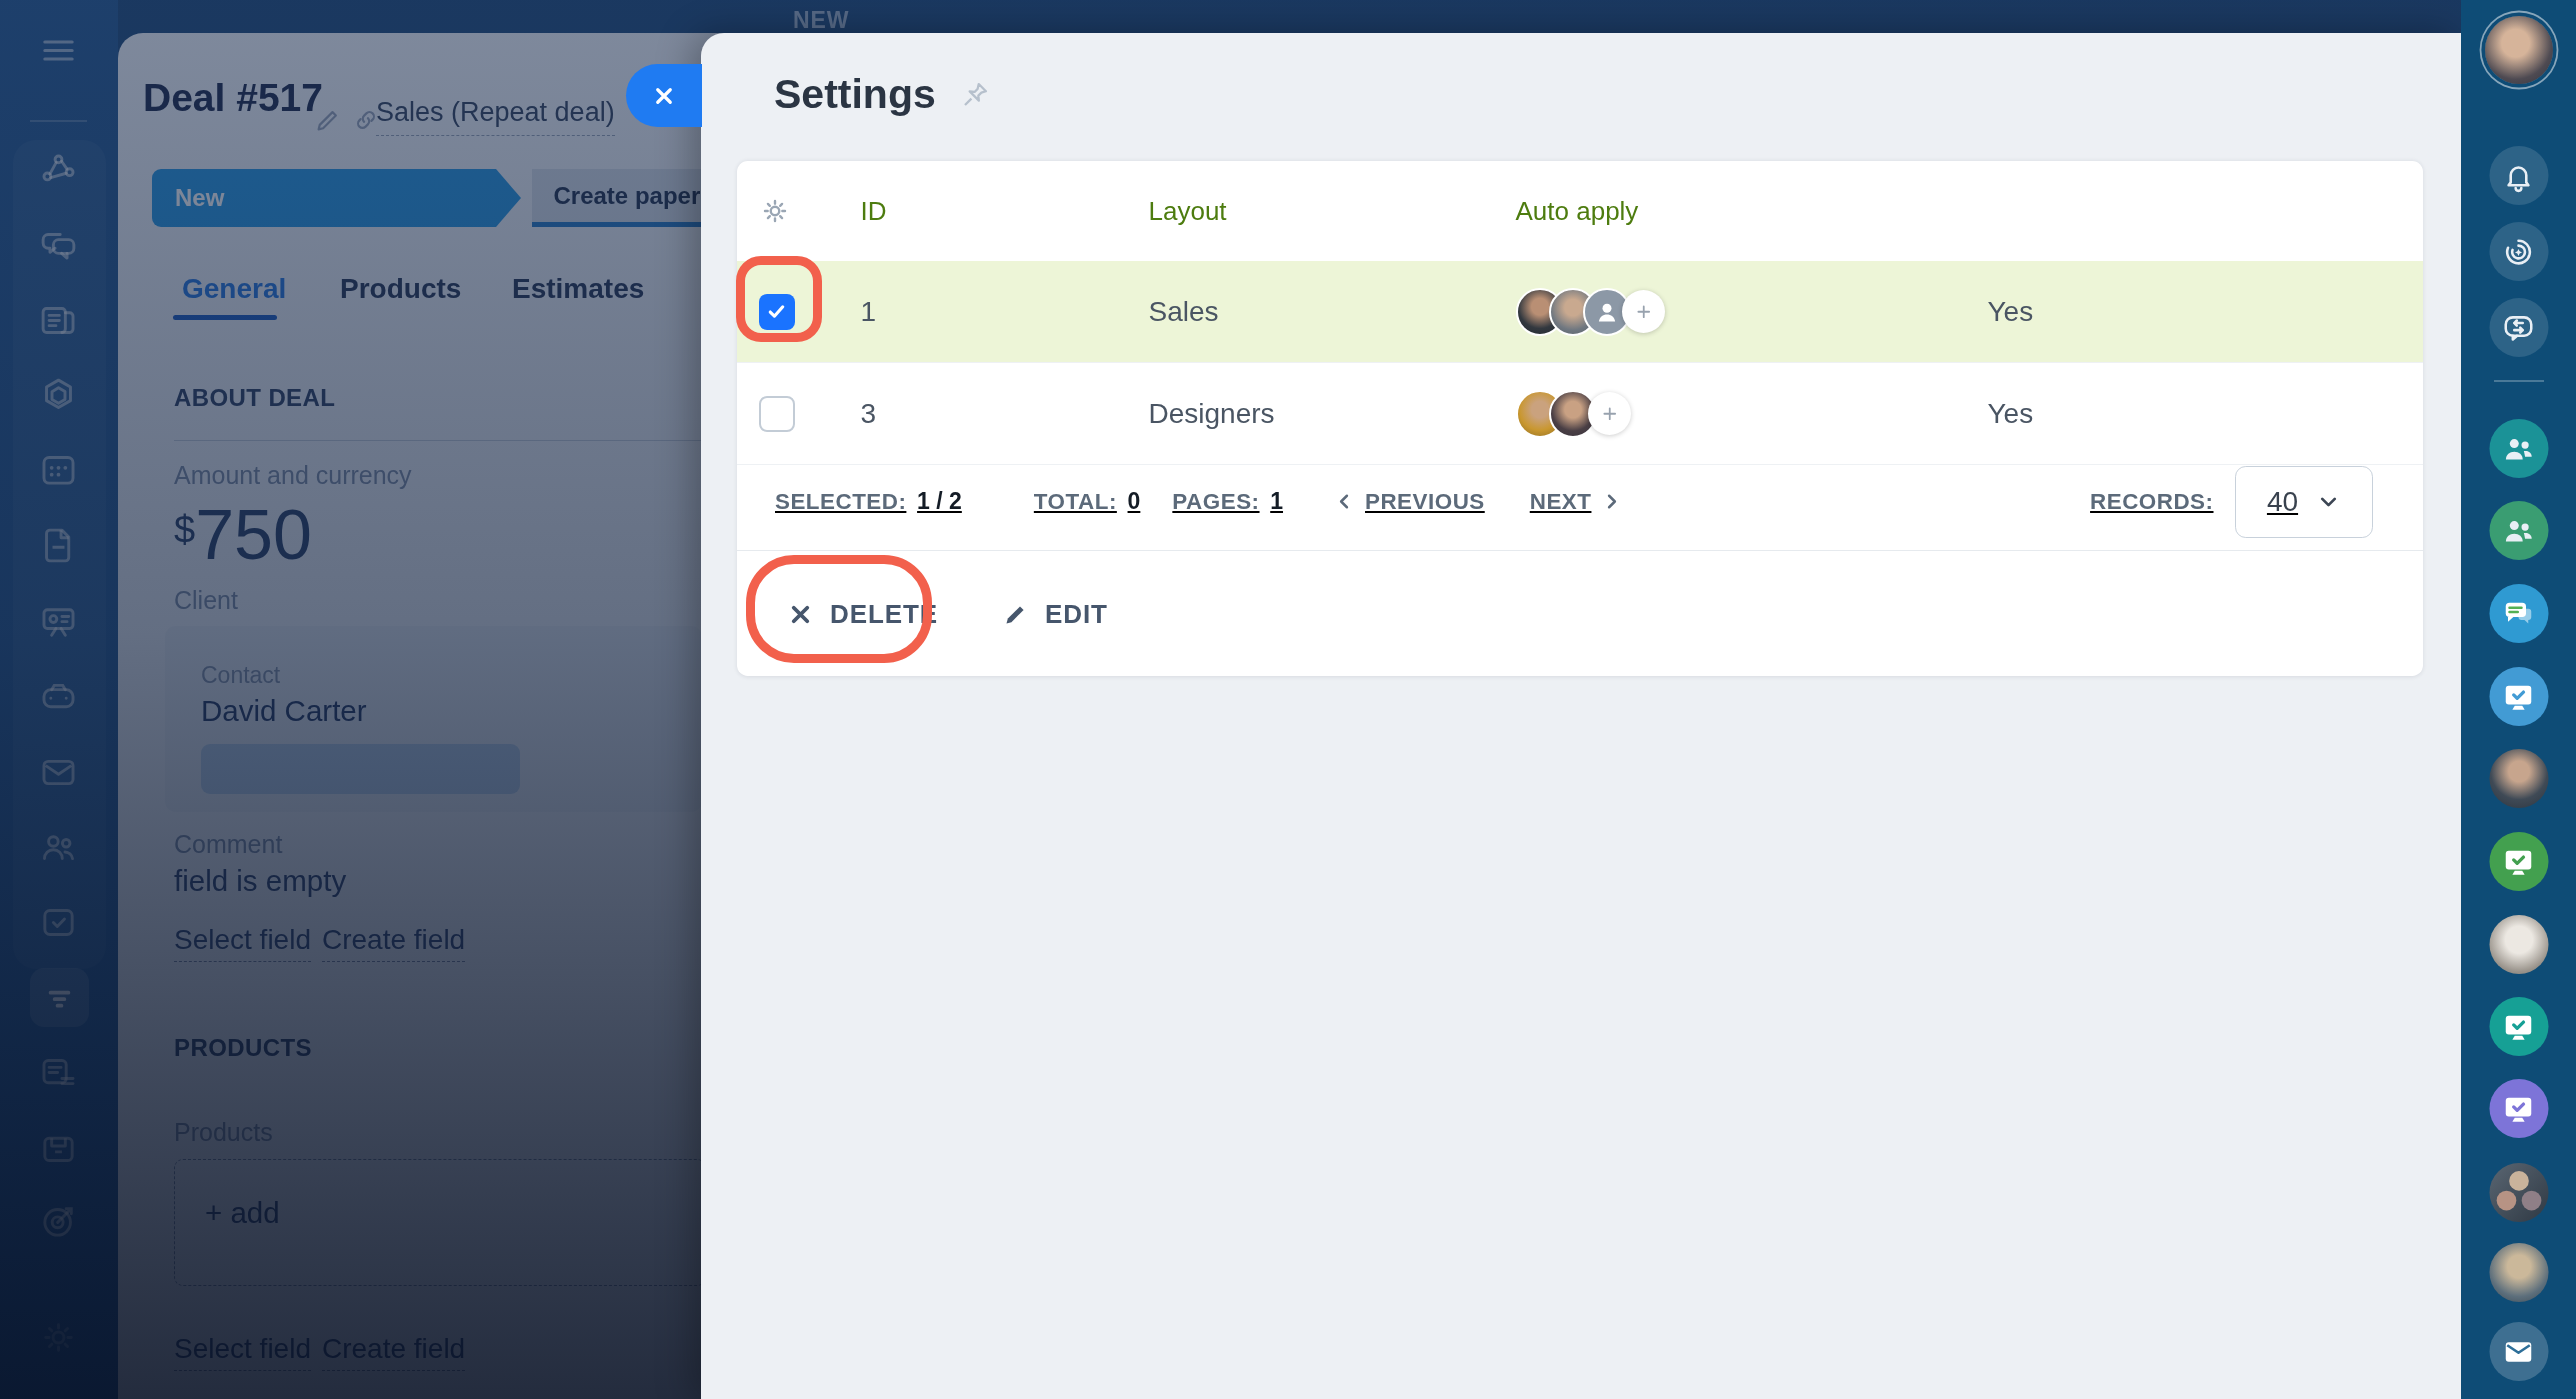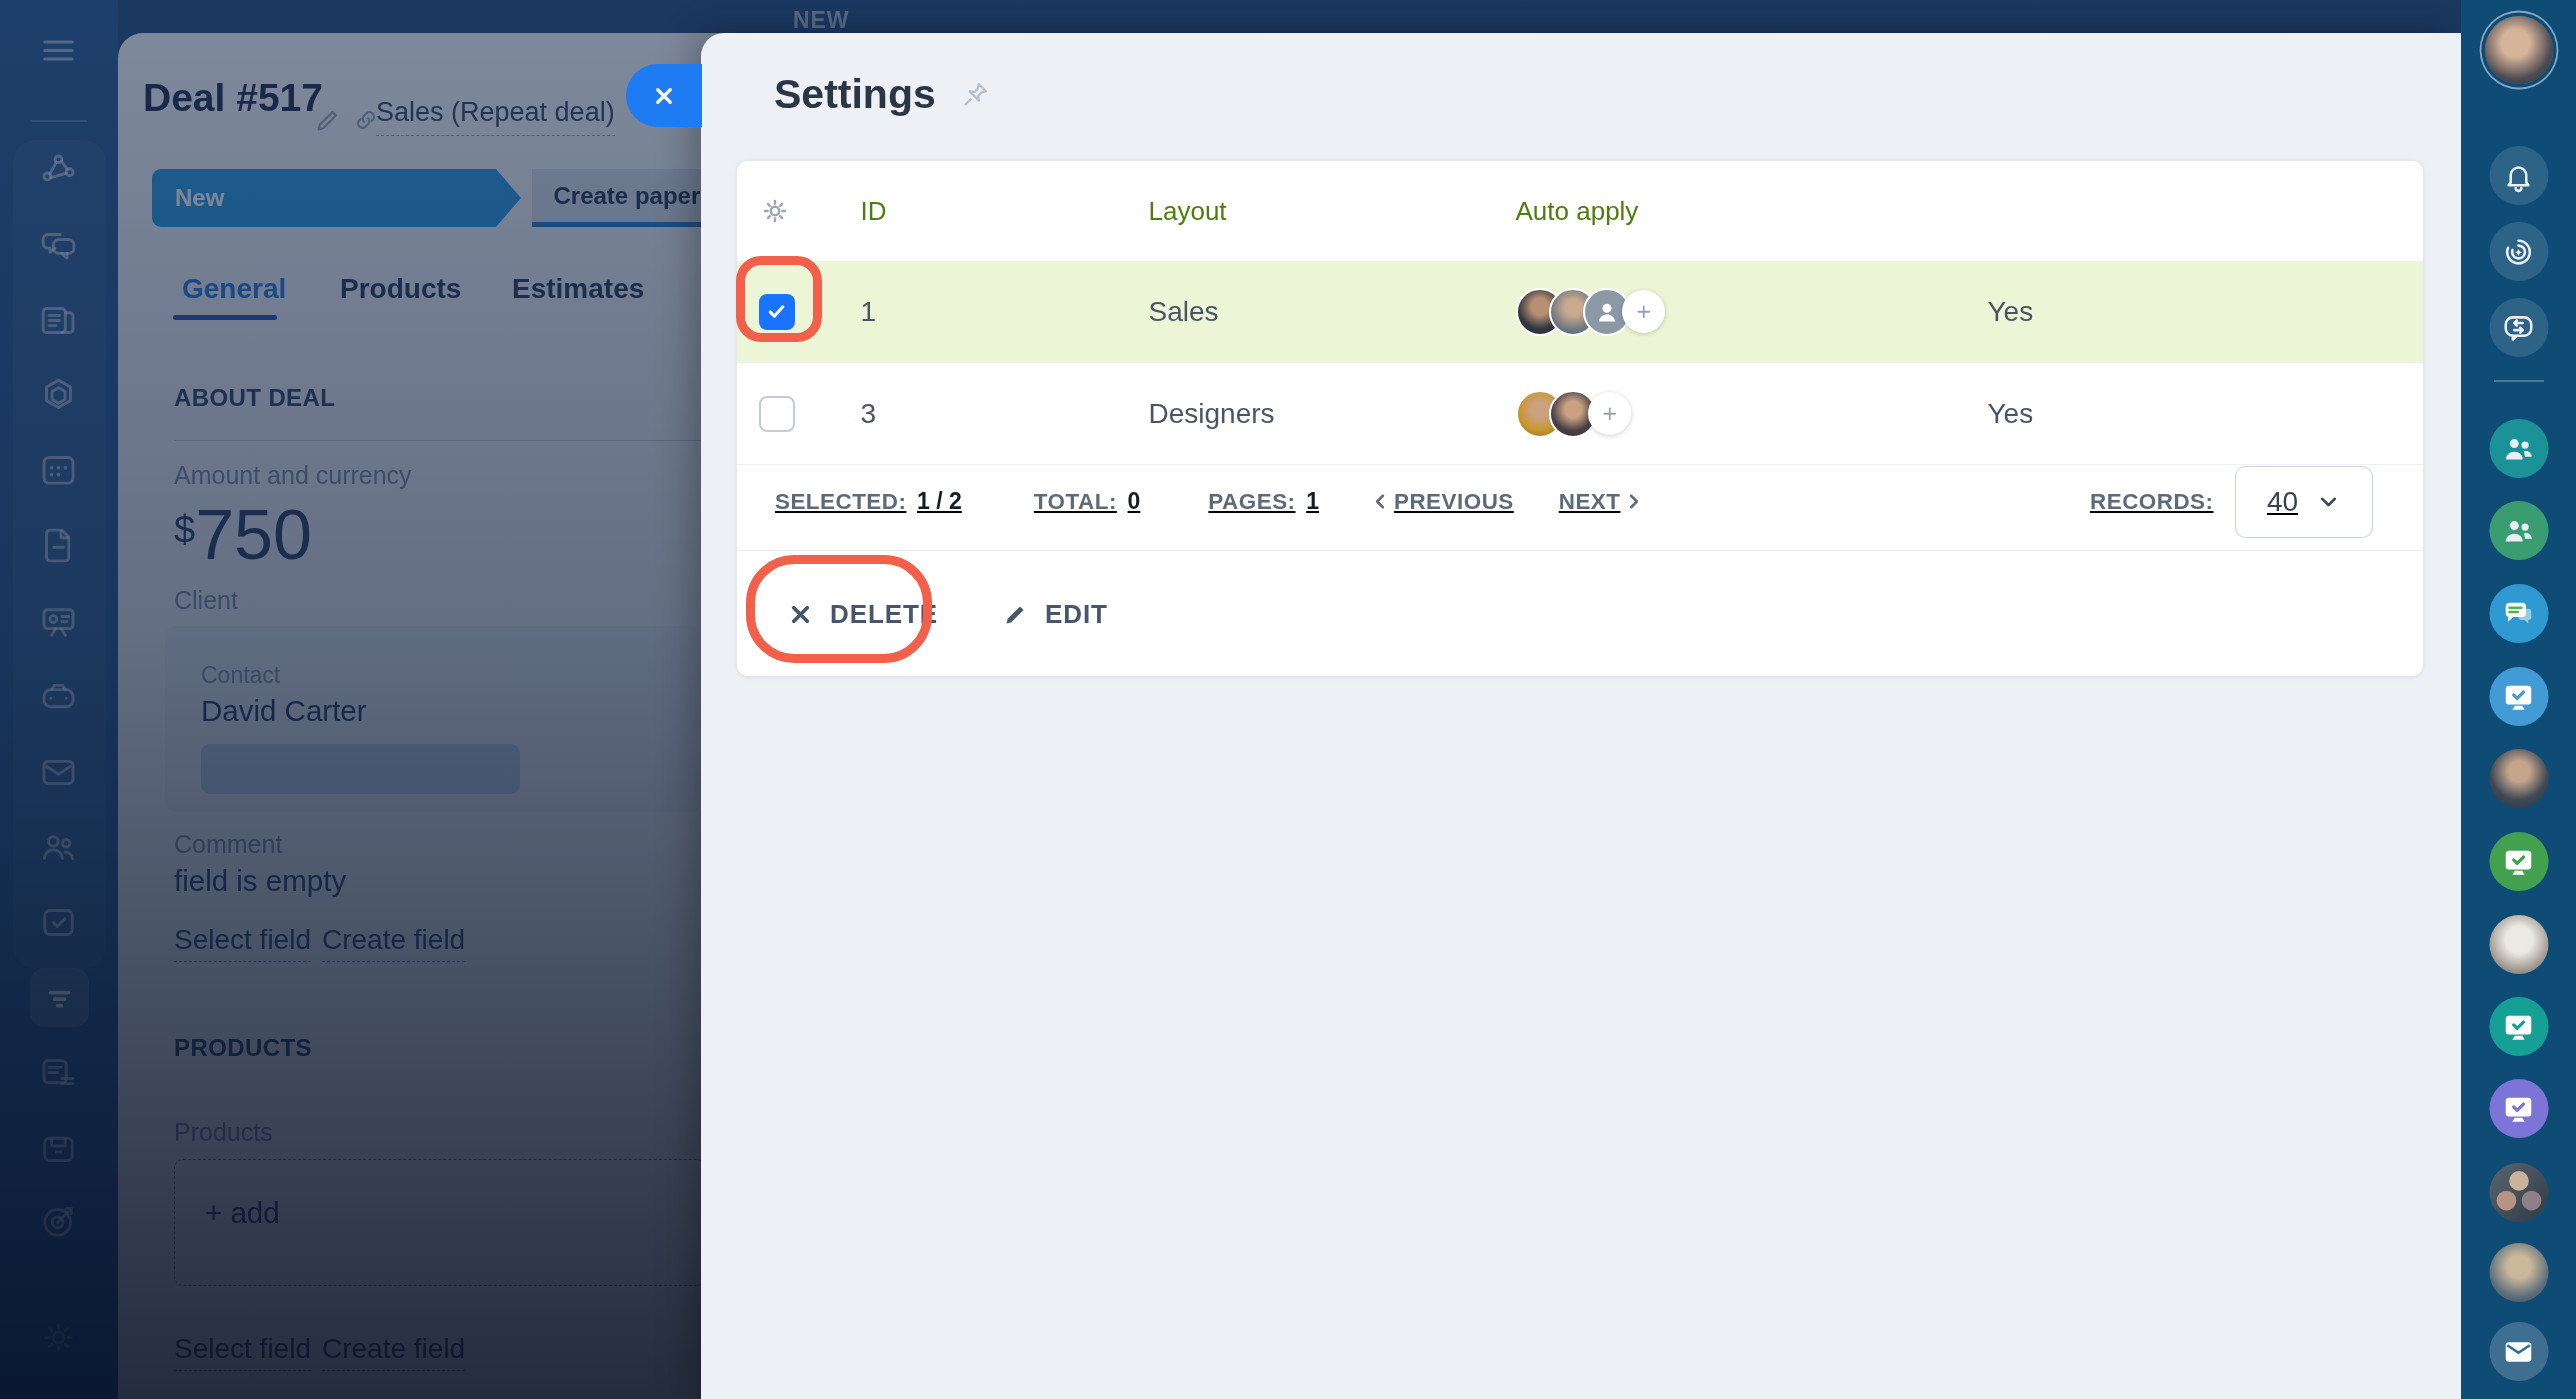--- a/index.html
+++ b/index.html
@@ -88,21 +88,21 @@
   .ph1{background:radial-gradient(circle at 50% 38%,#b98f74 24%,#32383f 62%,#23282e);}
   .ph2{background:radial-gradient(circle at 50% 40%,#c9a98f 24%,#6f7780 65%,#575e66);}
   .ph3{background:radial-gradient(circle at 50% 40%,#caa27e 24%,#c9972f 60%,#8a6a22);}
   .ph4{background:radial-gradient(circle at 50% 40%,#c9a183 24%,#4a3f45 62%,#35303a);}
 
   .pgrow{position:absolute;left:0;top:292px;width:100%;height:98px;display:flex;align-items:center;
     padding:0 50px 0 38px;box-sizing:border-box;border-bottom:0.9px solid #e6eaee;text-decoration:underline;}
   .pg-item{display:flex;align-items:center;}
   .pg-label{font-size:22.4px;font-weight:bold;color:#5c6a7a;letter-spacing:0.5px;}
   .pg-value{font-size:23px;font-weight:bold;color:#141c26;margin-left:10.7px;}
-  .pg-nav{display:flex;align-items:center;gap:2px;color:#5c6a7a;cursor:pointer;}
+  .pg-nav{display:flex;align-items:center;gap:9px;color:#5c6a7a;cursor:pointer;}
   .dropdown{margin-left:21.5px;width:136px;height:70px;border:1.8px solid #c8d1db;border-radius:10.7px;background:#fff;
     display:flex;align-items:center;justify-content:center;gap:18px;font-size:28px;color:#39424e;cursor:pointer;}
   .btnrow{position:absolute;left:0;top:391px;width:100%;height:124px;display:flex;align-items:center;
     padding-left:44px;gap:52px;box-sizing:border-box;}
   .act{display:flex;align-items:center;gap:16px;font-size:26px;font-weight:bold;color:#46566c;
     letter-spacing:0.9px;background:none;border:none;cursor:pointer;}
 
   
   .right-sidebar{position:absolute;right:0;top:0;width:115px;height:100%;background:#0e4c76;z-index:70;}
   .rs-item{position:absolute;left:50%;transform:translateX(-50%);}
@@ -379,21 +379,21 @@
 
       <div class="pgrow">
         <span class="pg-item">
           <span class="pg-label">SELECTED:</span>
           <span class="pg-value">1 / 2</span>
         </span>
         <span class="pg-item" style="margin-left:72px">
           <span class="pg-label">TOTAL:</span>
           <span class="pg-value">0</span>
         </span>
-        <span class="pg-item" style="margin-left:68px">
+        <span class="pg-item" style="margin-left:32px">
           <span class="pg-label">PAGES:</span>
           <span class="pg-value">1</span>
         </span>
         <span class="pg-item pg-nav" style="margin-left:50px">
           <span>
             <svg width="23" height="23" viewBox="0 0 24 24" fill="none" stroke="currentColor" stroke-width="2.6" stroke-linecap="round" stroke-linejoin="round">
                 <path d="M14.5 6l-6 6 6 6"></path>
               </svg>
           </span>
           <span class="pg-label">PREVIOUS</span>

